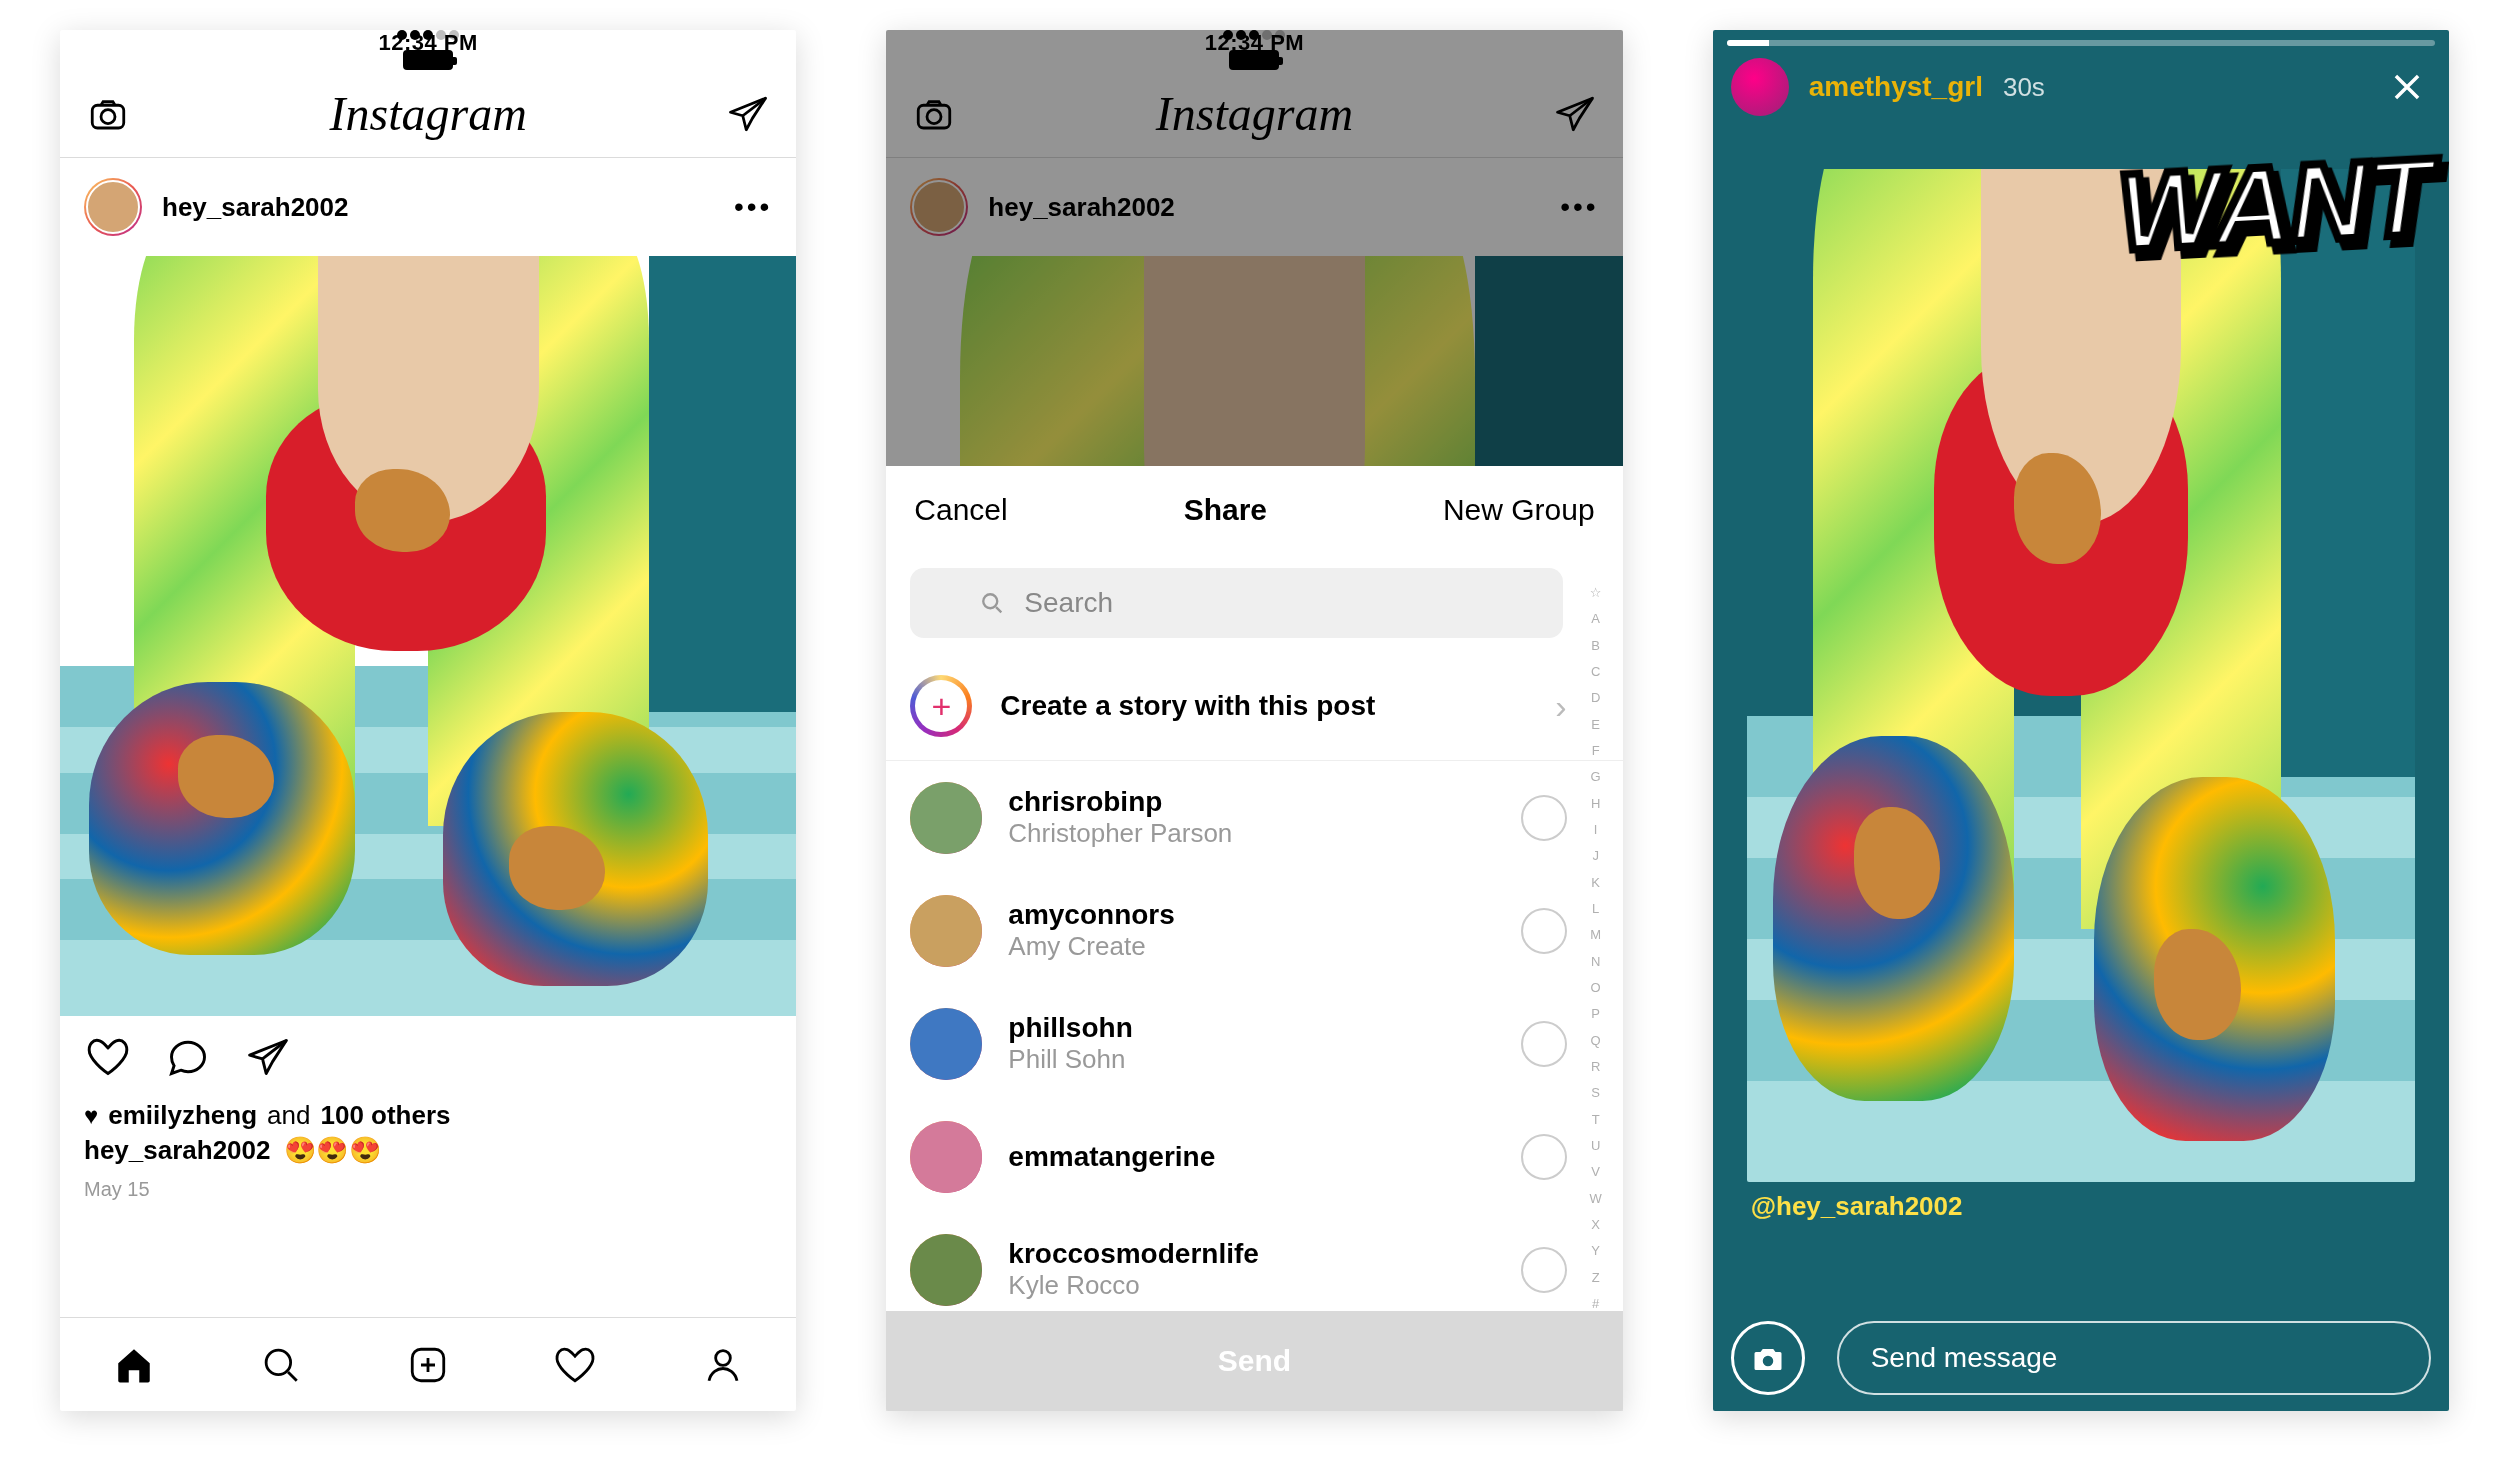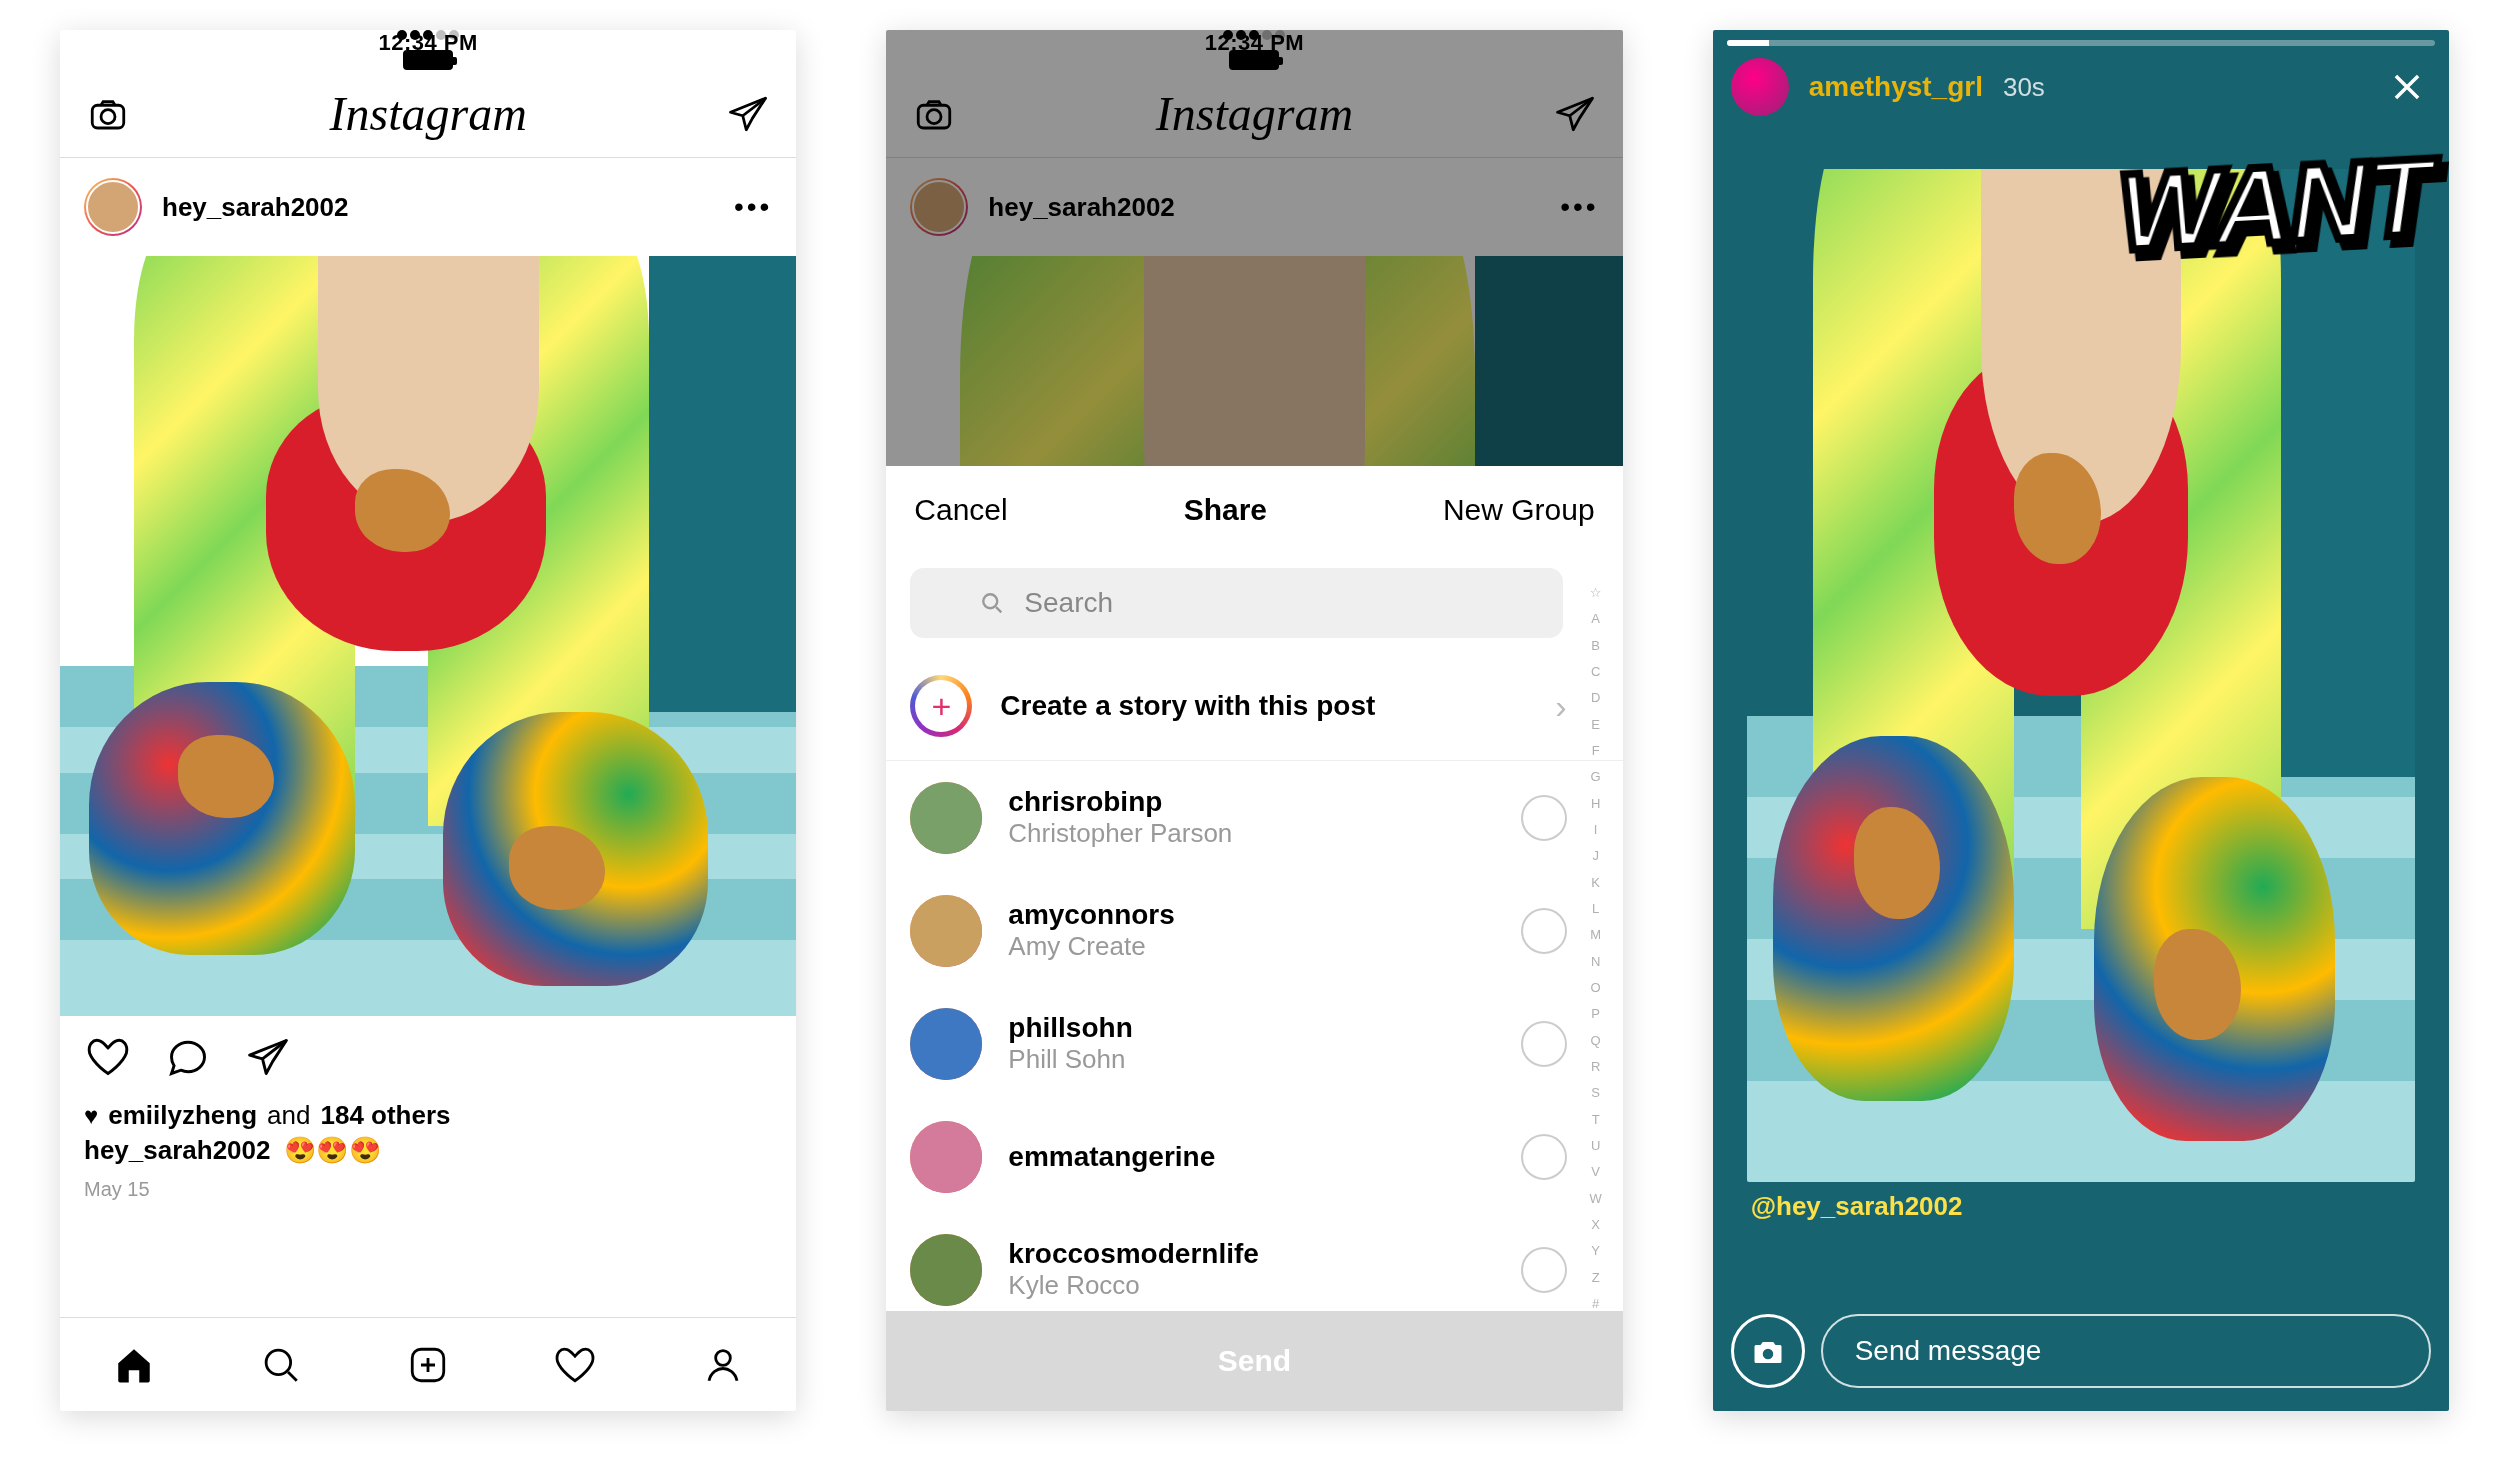--- a/index.html
+++ b/index.html
@@ -89,21 +89,21 @@
   .story-progress-fill { height:100%; width:6%; background:#fff; }
   .story-head { position:absolute; top:28px; left:18px; right:18px; display:flex; align-items:center; gap:20px; }
   .story-avatar { width:58px; height:58px; border-radius:50%; background:radial-gradient(circle at 40% 35%, #f08, #927); }
   .story-user { color:#eab308; font-size:28px; font-weight:600; }
   .story-time { color:rgba(255,255,255,0.8); font-size:26px; }
   .story-close { margin-left:auto; color:#fff; }
   .story-content { position:absolute; top:139px; left:34px; right:34px; bottom:229px; }
   .story-content .post-image { height:100%; border-radius:2px; }
   .want-sticker { position:absolute; top:-28px; right:-16px; transform:rotate(-3deg); font-family: Impact, 'Arial Black', sans-serif; font-size:109px; font-weight:900; color:#fff; -webkit-text-stroke:8px #000; letter-spacing:-2px; filter:drop-shadow(6px 8px 0 #000); font-style:italic; }
   .story-attrib { position:absolute; left:38px; bottom:189px; color:#fde047; font-size:26px; font-weight:600; }
-  .story-footer { position:absolute; left:18px; right:18px; bottom:23px; display:flex; align-items:flex-start; gap:16px; }
+  .story-footer { position:absolute; left:18px; right:18px; bottom:16px; display:flex; align-items:flex-start; gap:32px; }
   .cam-btn { width:74px; height:74px; border:3px solid #fff; border-radius:50%; display:flex; align-items:center; justify-content:center; }
   .msg-field { flex:1; height:74px; border:2px solid rgba(255,255,255,0.8); border-radius:40px; display:flex; align-items:center; padding:0 32px; color:#fff; font-size:28px; }
 </style>
 </head>
 <body>
 
 <div class="stage">
 
   <div class="phone">
     <div class="status-bar">
@@ -184,21 +184,21 @@
             <path d="M22 3L2 11l7 2 2 8 3.5-6.5L22 3z"></path>
             <path d="M9 13l13-10"></path>
           </svg>
       </div>
     </div>
 
     <div class="likes-row">
       <span class="heart-solid">♥</span>
       <b>emiilyzheng</b>
       <span>and</span>
-      <b>184 others</b>
+      <b>100 others</b>
     </div>
     <div class="caption-row">
       <b>hey_sarah2002</b>
       <span class="emoji">😍😍😍</span>
     </div>
     <div class="date-row">May 15</div>
 
     <div class="tab-bar">
       <div class="icon-btn">
           <svg width="42" height="42" viewBox="0 0 24 24" fill="#000">

